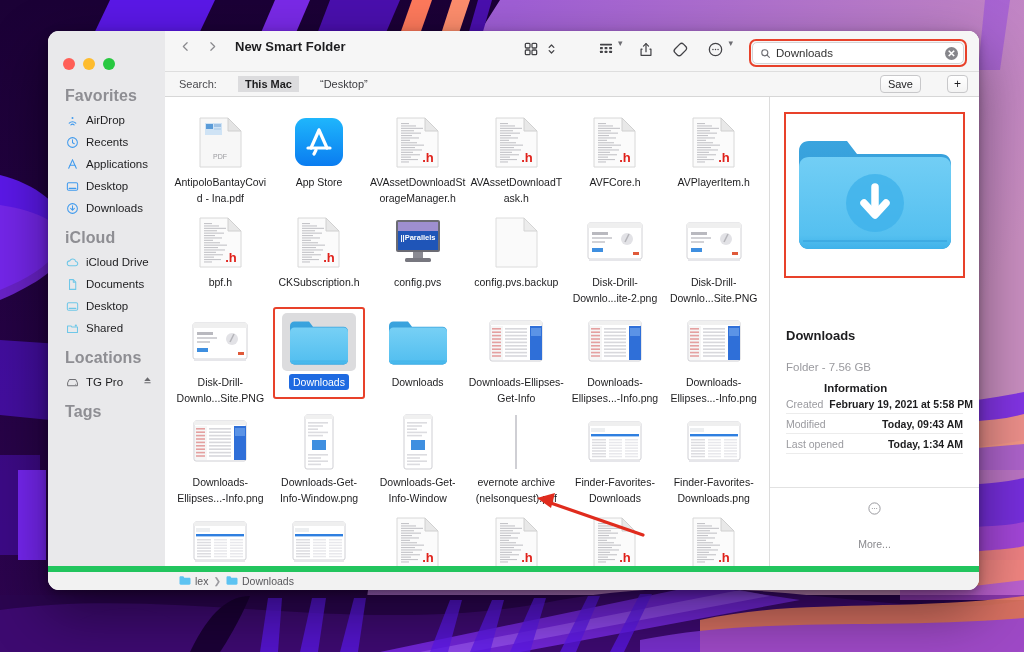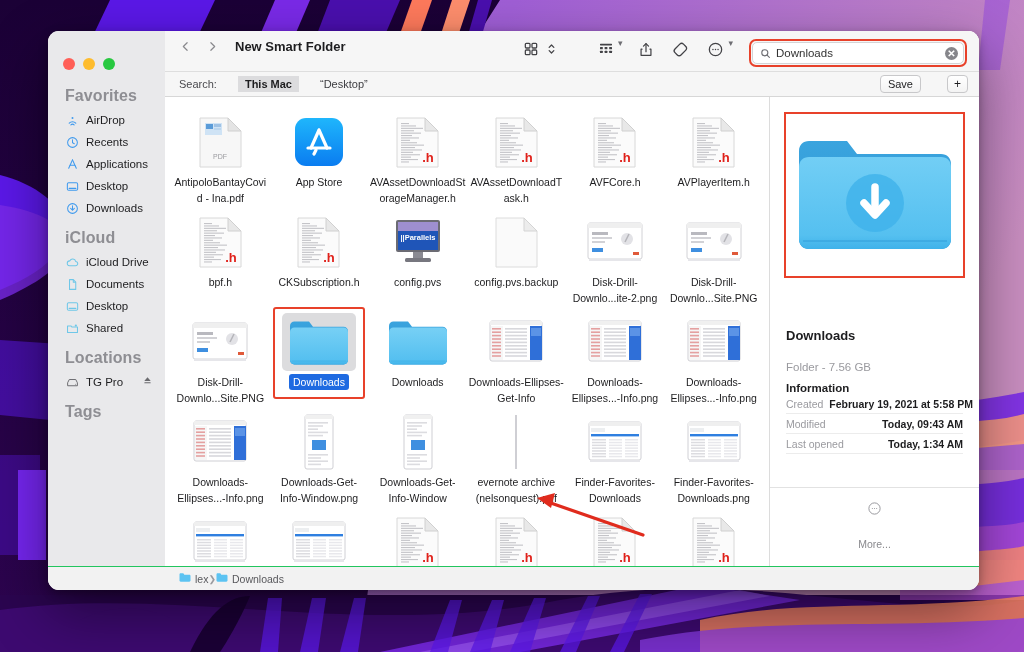--- a/index.html
+++ b/index.html
@@ -178,44 +178,45 @@
   }
   .prev-thumb-box {
     margin: 15px 14px 0 14px;
     border: 2px solid #e8412a;
     height: 166px;
     display: flex; align-items: center; justify-content: center;
   }
   .prev-info { padding: 6px 16px 0 16px; margin-top: 44px; }
   .prev-name { font-size: 13px; font-weight: 700; color: #1d1d1f; }
   .prev-sub { font-size: 11.5px; color: #9a9a9f; margin-top: 18px; }
-  .prev-h { font-size: 11.5px; font-weight: 700; color: #1d1d1f; margin-top: 9px; }
+  .prev-h { font-size: 11.5px; font-weight: 700; color: #1d1d1f; margin-top: 9px; margin-left: 38px; }
   .meta-row {
     display: flex; justify-content: space-between; align-items: baseline;
     border-bottom: 1px solid #ececec;
     padding: 4px 0 3px 0;
     gap: 6px;
   }
   .meta-k { font-size: 10.5px; color: #9a9a9f; white-space: nowrap; }
   .meta-v { font-size: 10.5px; color: #1d1d1f; font-weight: 700; text-align: right; white-space: nowrap; }
   .more-wrap {
     margin-top: auto;
     border-top: 1px solid #e2e2e2;
     padding: 13px 0 16px 0;
     display: flex; flex-direction: column; align-items: center; gap: 18px;
   }
   .more-label { font-size: 10.5px; color: #8a8a8e; }
 
   
   .pathbar {
     height: 24px; flex: 0 0 24px;
     background: #f2f2f2;
-    border-top: 1px solid #22c55e;
+    border-top: 6px solid #22c55e;
     display: flex; align-items: center;
     padding-left: 131px;
+    gap: 5px;
     font-size: 10.5px; color: #58585c;
   }
   .path-seg { display: flex; align-items: center; gap: 4px; }
   .path-sep { color: #9a9a9f; font-size: 9px; }
 
   
   #red-arrow { position: absolute; left: 352px; top: 390px; pointer-events: none; }
 </style>
 </head>
 <body>

